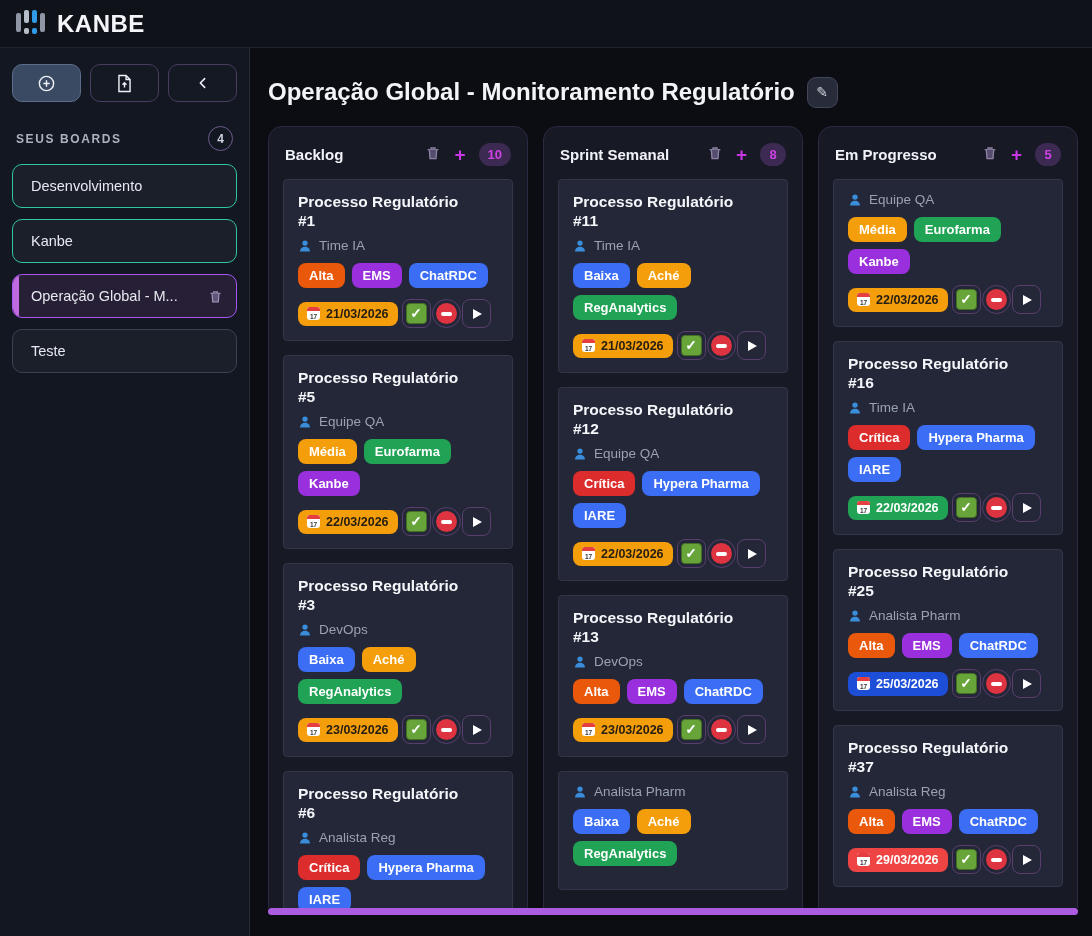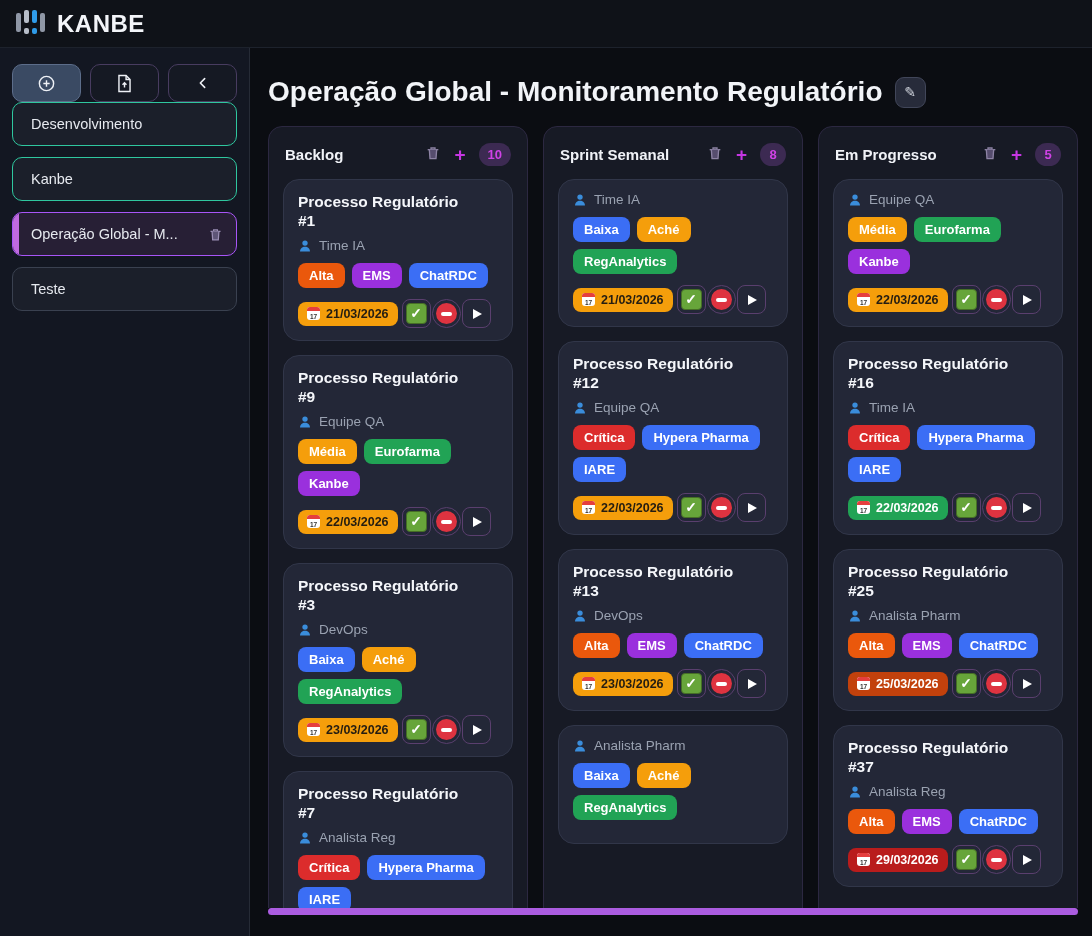--- a/index.html
+++ b/index.html
@@ -60,21 +60,21 @@
   .board-item.active { background:#271f35; }
   .board-item.active::before {
     content:""; position:absolute; left:0; top:0; bottom:0; width:6px; background:#c06ae0;
   }
   .board-item .board-item-label { flex:1; padding-left:2px; white-space:nowrap; overflow:hidden; }
   .board-trash { display:flex; }
 
   
   .main { flex:1; position:relative; background:#0b0d12; padding:26px 0 0 18px; overflow:hidden; }
   .title-row { display:flex; align-items:center; gap:12px; height:36px; }
-  .page-title { font-size:28px; font-weight:700; color:#f2f4f8; }
+  .page-title { font-size:24px; font-weight:700; color:#f2f4f8; }
   .edit-btn {
     width:31px; height:31px; border-radius:9px; cursor:pointer;
     background:#272b3a; border:1px solid #414659; color:#d6dae2; font-size:14px;
     display:flex; align-items:center; justify-content:center;
   }
 
   .columns { display:flex; gap:15px; margin-top:16px; height:782px; overflow:hidden; }
   .column {
     width:260px; min-width:260px; height:830px;
     background:#171a25; border:1px solid #2c2841; border-radius:14px;
@@ -85,21 +85,21 @@
   .column-actions { display:flex; align-items:center; gap:13px; }
   .col-icon-btn { background:none; border:none; cursor:pointer; padding:0; display:flex; align-items:center; }
   .plus-label { color:#c636e3; font-size:19px; font-weight:700; line-height:16px; }
   .count-pill {
     background:#3c2a52; color:#d042e6; font-size:13px; font-weight:700;
     padding:4px 9px; border-radius:999px; min-width:26px; text-align:center;
   }
 
   .cards { display:flex; flex-direction:column; gap:14px; }
   .card {
-    background:#232737; border:1px solid #313649; border-radius:16px;
+    background:#232737; border:1px solid #313649; border-radius:4px;
     padding:12px 14px; cursor:pointer;
   }
   .card-title { font-size:15.5px; line-height:19px; font-weight:700; color:#f4f6fa; max-width:165px; margin-bottom:8px; }
   .assignee { display:flex; align-items:center; gap:7px; font-size:13.5px; color:#9aa2b1; margin-bottom:10px; }
   .tags { display:flex; gap:7px; flex-wrap:wrap; margin-bottom:11px; }
   .tag { font-size:13px; font-weight:700; color:#fff; padding:5px 11px; border-radius:8px; white-space:nowrap; }
 
   .card-footer { display:flex; align-items:center; gap:1px; }
   .date-chip {
     display:inline-flex; align-items:center; gap:6px;
@@ -177,20 +177,24 @@
         </button>
         <button class="tb-btn">
           <span>
             <svg width="16" height="16" viewBox="0 0 24 24" fill="none" stroke="#eef1f6" stroke-width="2.4" stroke-linecap="round" stroke-linejoin="round">
               <path d="M14.5 5.5L8 12l6.5 6.5"></path>
             </svg>
           </span>
         </button>
       </div>
 
+      <div class="boards-header">
+        <span class="boards-label">SEUS BOARDS</span>
+        <span class="boards-count">4</span>
+      </div>
 
       <nav id="board-list">
           <div class="board-item accent-teal">
     <span class="board-item-label">Desenvolvimento</span>
 
   </div>
           <div class="board-item accent-teal">
     <span class="board-item-label">Kanbe</span>
 
   </div>
@@ -268,21 +272,21 @@
       </button>
       <button class="action-btn stop-btn">
         <span class="stop-inner"></span>
       </button>
       <button class="action-btn play-btn">
         <span class="play-tri"></span>
       </button>
     </div>
   </article>
               <article class="card">
-    <h3 class="card-title">Processo Regulatório #9</h3>
+    <h3 class="card-title">Processo Regulatório #5</h3>
     <div class="assignee">
       <span style="display:flex">
         <svg width="14" height="14" viewBox="0 0 24 24" fill="#3a8ddb">
           <circle cx="12" cy="7" r="4.6"></circle>
                       <path d="M3.5 21.5c0-4.8 3.8-8.2 8.5-8.2s8.5 3.4 8.5 8.2z"></path>
         </svg>
       </span>
       <span class="assignee-name">Equipe QA</span>
     </div>
     <div class="tags">
@@ -332,21 +336,21 @@
       </button>
       <button class="action-btn stop-btn">
         <span class="stop-inner"></span>
       </button>
       <button class="action-btn play-btn">
         <span class="play-tri"></span>
       </button>
     </div>
   </article>
               <article class="card">
-    <h3 class="card-title">Processo Regulatório #7</h3>
+    <h3 class="card-title">Processo Regulatório #6</h3>
     <div class="assignee">
       <span style="display:flex">
         <svg width="14" height="14" viewBox="0 0 24 24" fill="#3a8ddb">
           <circle cx="12" cy="7" r="4.6"></circle>
                       <path d="M3.5 21.5c0-4.8 3.8-8.2 8.5-8.2s8.5 3.4 8.5 8.2z"></path>
         </svg>
       </span>
       <span class="assignee-name">Analista Reg</span>
     </div>
     <div class="tags">
@@ -373,20 +377,21 @@
           </span>
         </button>
         <button class="col-icon-btn">
           <span class="plus-label">+</span>
         </button>
         <span class="count-pill">8</span>
       </div>
     </div>
     <div class="cards">
               <article class="card">
+    <h3 class="card-title">Processo Regulatório #11</h3>
     <div class="assignee">
       <span style="display:flex">
         <svg width="14" height="14" viewBox="0 0 24 24" fill="#3a8ddb">
           <circle cx="12" cy="7" r="4.6"></circle>
                       <path d="M3.5 21.5c0-4.8 3.8-8.2 8.5-8.2s8.5 3.4 8.5 8.2z"></path>
         </svg>
       </span>
       <span class="assignee-name">Time IA</span>
     </div>
     <div class="tags">
@@ -587,21 +592,21 @@
         </svg>
       </span>
       <span class="assignee-name">Analista Pharm</span>
     </div>
     <div class="tags">
                   <span class="tag" style="background: rgb(234, 88, 12);">Alta</span>
                   <span class="tag" style="background: rgb(154, 48, 221);">EMS</span>
                   <span class="tag" style="background: rgb(59, 110, 245);">ChatRDC</span>
                 </div>
     <div class="card-footer">
-      <span class="date-chip" style="background: #c2410c;">
+      <span class="date-chip" style="background: #1d4ed8;">
         <span class="cal-icon"></span>
         <span class="date-text">25/03/2026</span>
       </span>
       <button class="action-btn check-btn">
         <span class="check-inner">✓</span>
       </button>
       <button class="action-btn stop-btn">
         <span class="stop-inner"></span>
       </button>
       <button class="action-btn play-btn">
@@ -619,21 +624,21 @@
         </svg>
       </span>
       <span class="assignee-name">Analista Reg</span>
     </div>
     <div class="tags">
                   <span class="tag" style="background: rgb(234, 88, 12);">Alta</span>
                   <span class="tag" style="background: rgb(154, 48, 221);">EMS</span>
                   <span class="tag" style="background: rgb(59, 110, 245);">ChatRDC</span>
                 </div>
     <div class="card-footer">
-      <span class="date-chip" style="background: #b91c1c;">
+      <span class="date-chip" style="background: #ef4444;">
         <span class="cal-icon"></span>
         <span class="date-text">29/03/2026</span>
       </span>
       <button class="action-btn check-btn">
         <span class="check-inner">✓</span>
       </button>
       <button class="action-btn stop-btn">
         <span class="stop-inner"></span>
       </button>
       <button class="action-btn play-btn">

